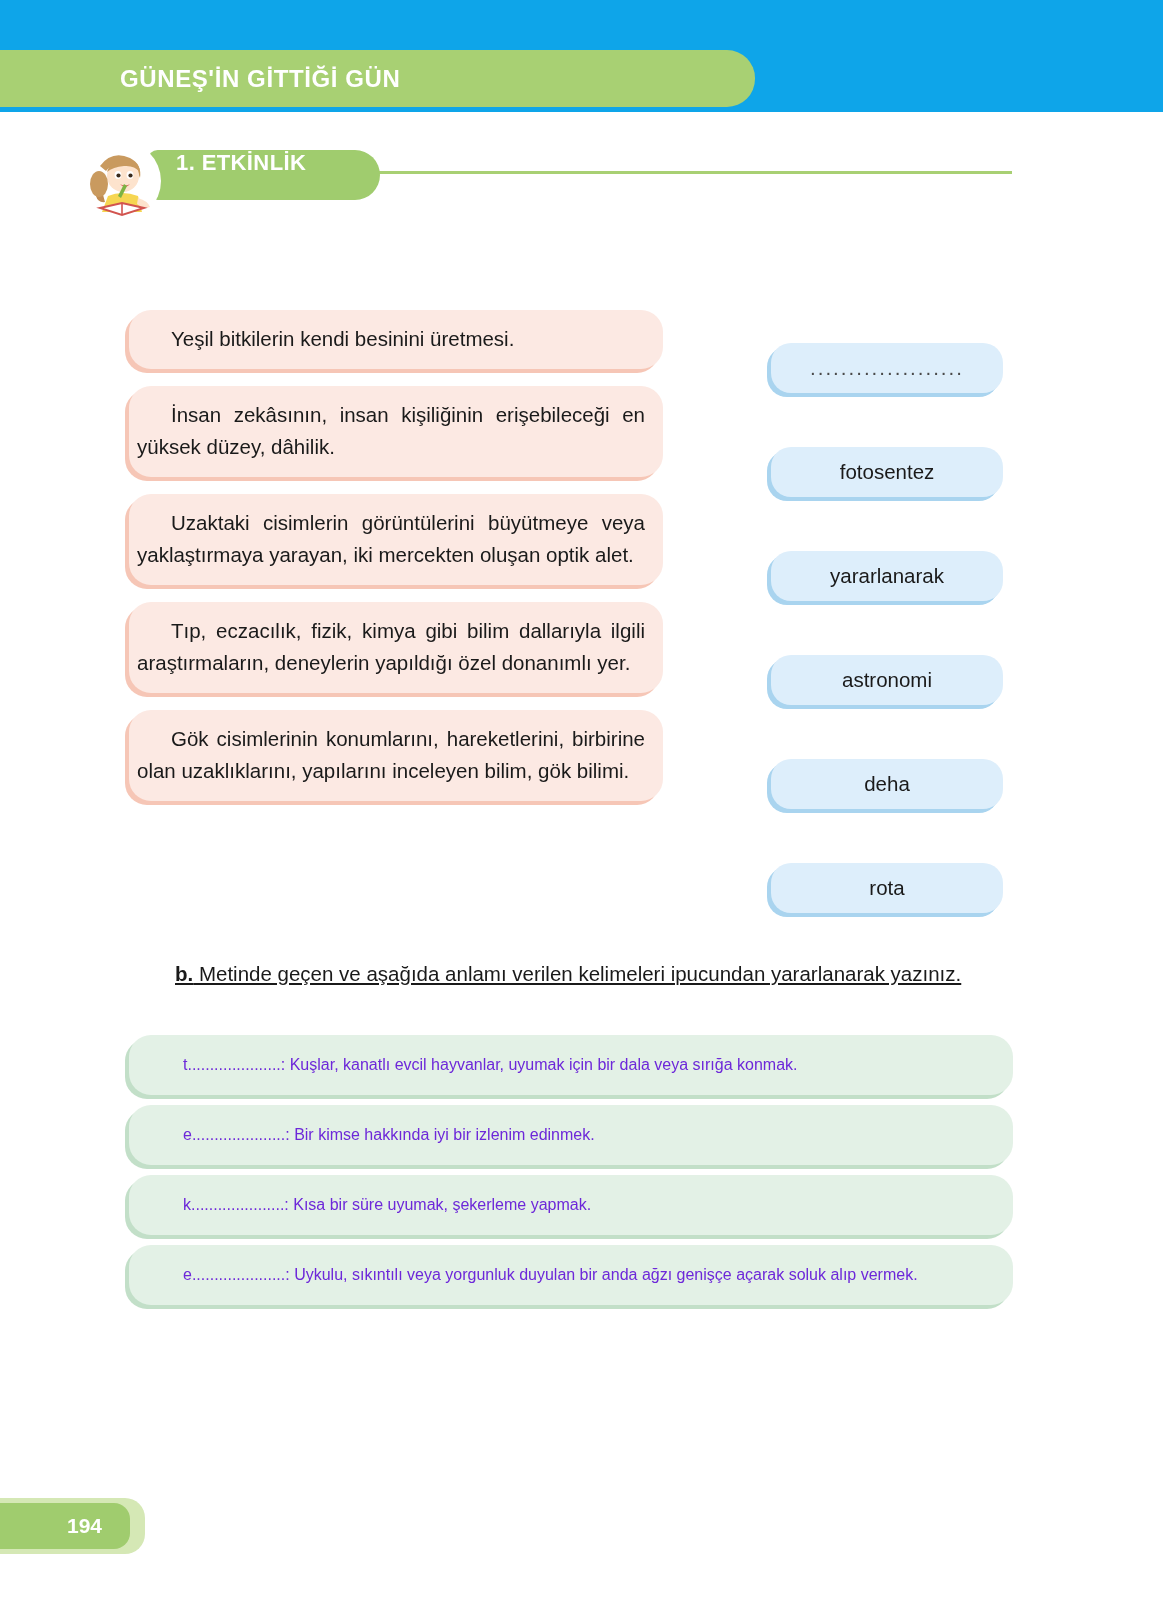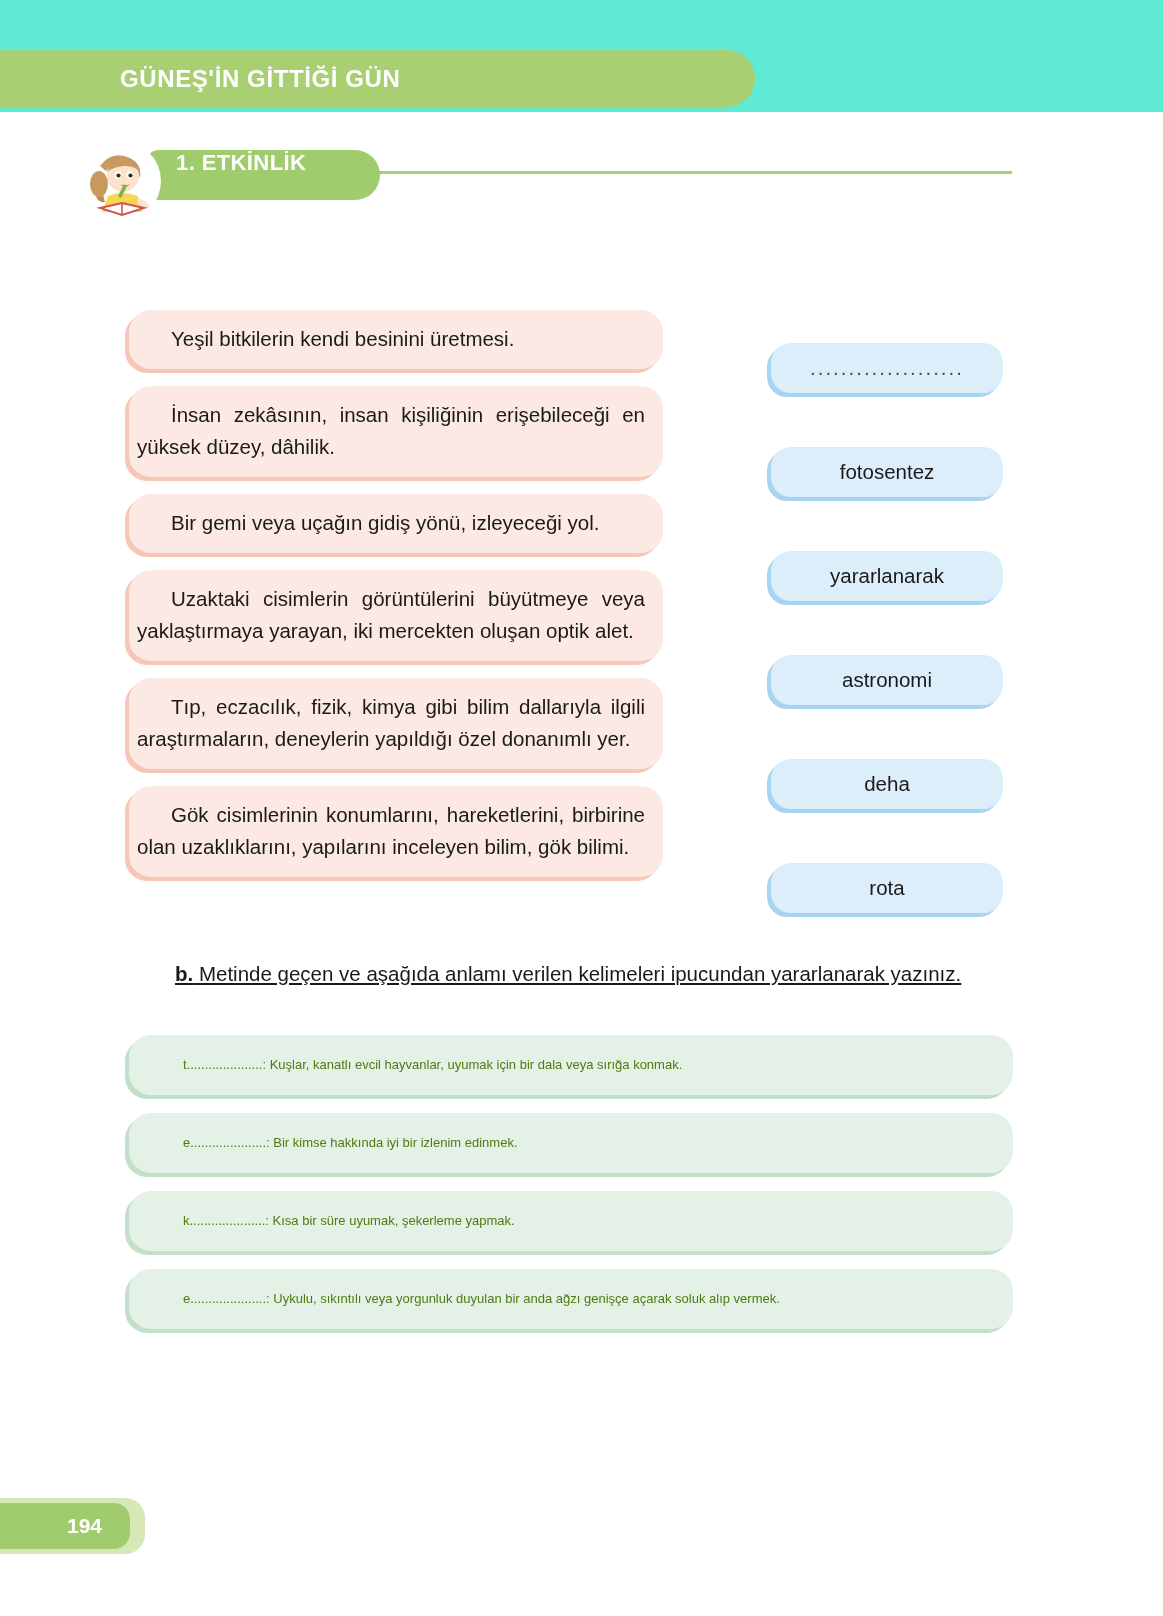--- a/index.html
+++ b/index.html
@@ -19,21 +19,21 @@
     background: #ffffff;
   }
 
   
   .header-band {
     position: absolute;
     top: 0;
     left: 0;
     width: 1163px;
     height: 112px;
-    background: #5eead4;
+    background: #0ea5e9;
   }
   .header-bar {
     position: absolute;
     top: 50px;
     left: -20px;
     width: 775px;
     height: 57px;
     background: #a8d073;
     border-radius: 0 28px 28px 0;
     display: flex;
@@ -163,24 +163,24 @@
     top: 1035px;
     left: 129px;
     width: 884px;
   }
   .clue-box {
     position: relative;
     background: #e3f1e6;
     border-radius: 22px;
     box-shadow: -4px 4px 0 0 #c2dfc8;
     padding: 13px 20px 14px 20px;
-    margin-bottom: 18px;
-    font-size: 13px;
+    margin-bottom: 10px;
+    font-size: 16px;
     line-height: 33px;
-    color: #4d7c0f;
+    color: #6d28d9;
     text-align: justify;
     text-indent: 34px;
   }
 
   
   .page-num-wrap {
     position: absolute;
     bottom: 62px;
     left: -30px;
     width: 175px;
@@ -250,21 +250,20 @@
       <path d="M40 58 l6 -12 l3 2 l-6 12 z" fill="#7cb342"></path>
     </svg>
   </div>
 
 
   <div class="match-area">
 
     <div class="def-col">
       <div class="def-box">Yeşil bitkilerin kendi besinini üretmesi.</div>
       <div class="def-box">İnsan zekâsının, insan kişiliğinin erişebileceği en yüksek düzey, dâhilik.</div>
-      <div class="def-box">Bir gemi veya uçağın gidiş yönü, izleyeceği yol.</div>
       <div class="def-box">Uzaktaki cisimlerin görüntülerini büyütmeye veya yaklaştırmaya yarayan, iki mercekten oluşan optik alet.</div>
       <div class="def-box">Tıp, eczacılık, fizik, kimya gibi bilim dallarıyla ilgili araştırmaların, deneylerin yapıldığı özel donanımlı yer.</div>
       <div class="def-box">Gök cisimlerinin konumlarını, hareketlerini, birbirine olan uzaklıklarını, yapılarını inceleyen bilim, gök bilimi.</div>
     </div>
 
     <div class="word-col">
       <div class="word-box blank">....................</div>
       <div class="word-box">fotosentez</div>
       <div class="word-box">yararlanarak</div>
       <div class="word-box">astronomi</div>

